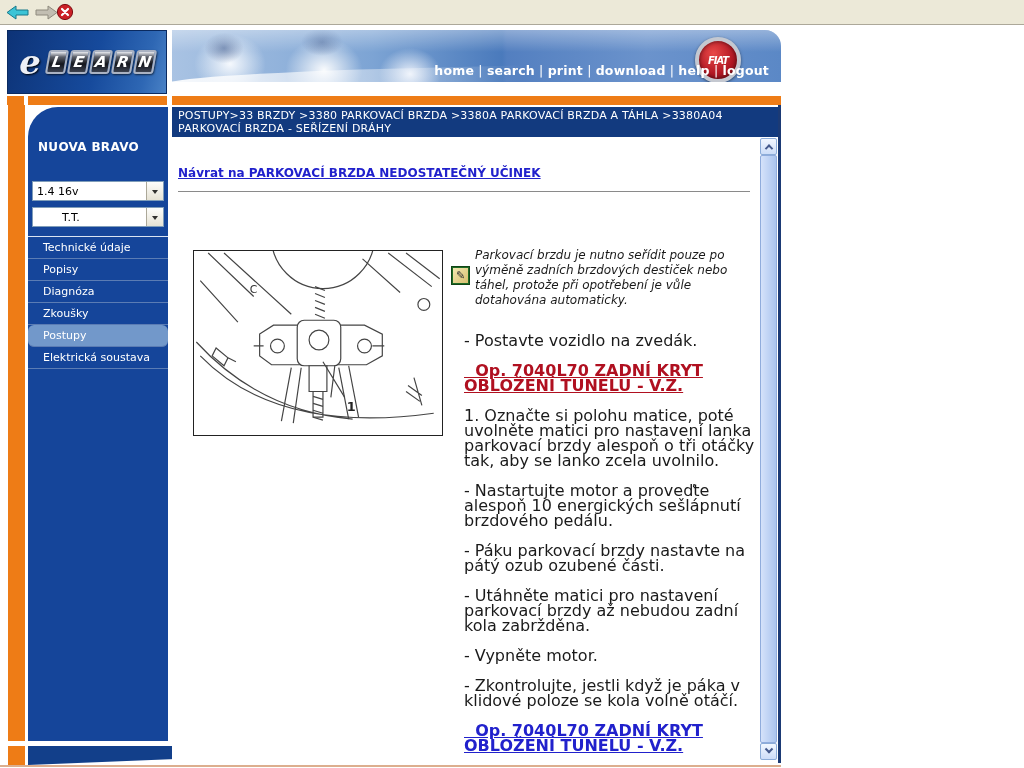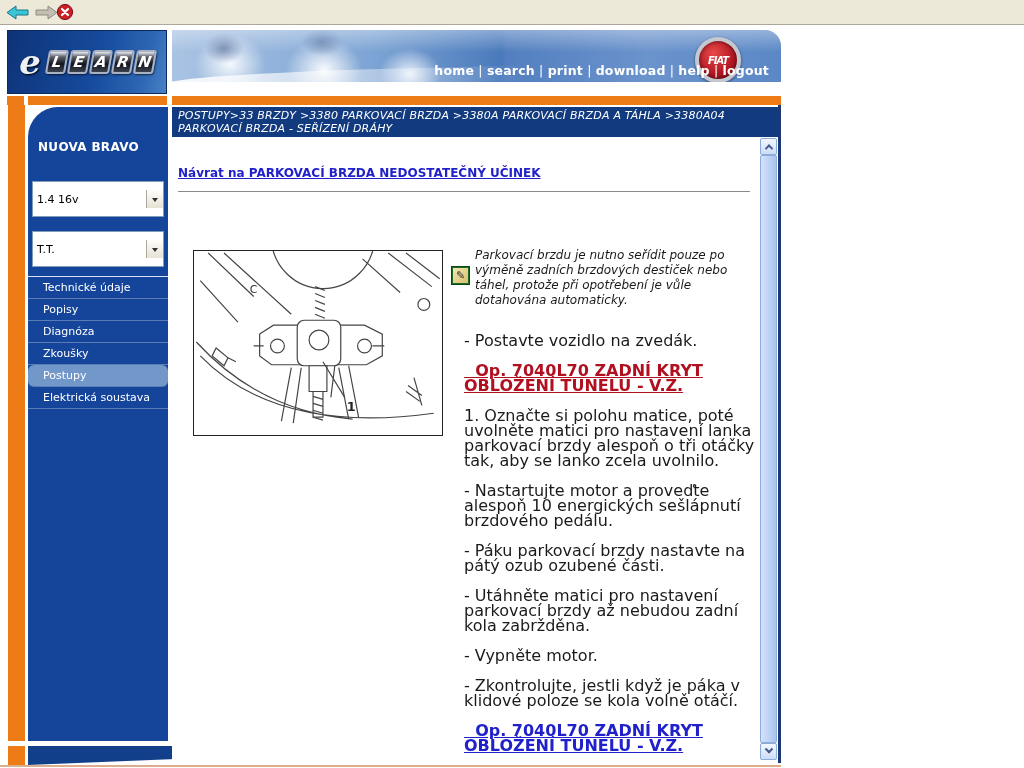--- a/index.html
+++ b/index.html
@@ -55,30 +55,30 @@
   .orange { position:absolute; background:#ee7c16; }
   .oband-1 { left:7px;  top:96px; width:17px;  height:9px; }
   .oband-2 { left:28px; top:96px; width:139px; height:9px; }
   .oband-3 { left:172px;top:96px; width:609px; height:9px; }
   .ostripe-top { left:8px; top:105px; width:17px; height:636px; }
   .ostripe-bot { left:8px; top:746px; width:17px; height:20px; }
 
   
   .breadcrumb { position:absolute; left:172px; top:107px; width:609px; height:30px;
                 background:#123a7f; color:#fff; font-size:11px; line-height:13px;
-                padding:2px 6px; letter-spacing:.2px;font-style:italic; }
+                padding:2px 6px; letter-spacing:.2px; }
 
   
   .sidebar { position:absolute; left:28px; top:107px; width:140px; height:634px;
              background:#15459a; border-radius:30px 0 0 0; color:#fff; }
   .model { padding:33px 0 0 10px; font-weight:bold; font-size:12px; letter-spacing:.3px; }
-  .xp-select { position:relative; margin:0 4px; height:36px; background:#fff;
+  .xp-select { position:relative; margin:0 4px; height:20px; background:#fff;
                border:1px solid #7f9db9; display:flex; align-items:center; cursor:pointer; }
   .xp-select.first { margin-top:27px; }
-  .xp-select.second { margin-top:14px; }
+  .xp-select.second { margin-top:6px;padding-left:25px; }
   .xp-select-text { flex:1; color:#000; font-size:11px; padding-left:4px; }
   .xp-select-btn { width:17px; height:18px; background:linear-gradient(to bottom,#fdfdfb,#e6e2d4);
                    border-left:1px solid #aca899; display:flex; align-items:center; justify-content:center; }
   .xp-arrow { width:0; height:0; border:3px solid transparent; border-top:4px solid #31302e; margin-top:4px; }
   .menu { margin-top:9px; border-top:1px solid #d9e3f2; }
   .menu-item { height:22px; line-height:22px; padding-left:15px; font-size:11px; font-weight:normal;
                border-bottom:1px solid #5b7cb4; cursor:pointer; white-space:nowrap; }
   .menu-item.active { background:#7298ca;border-radius:6px; }
   .wedge { position:absolute; left:28px; top:746px; width:472px; height:19px; background:#123f8a;
            clip-path:polygon(0 0,100% 0,0 100%); }

